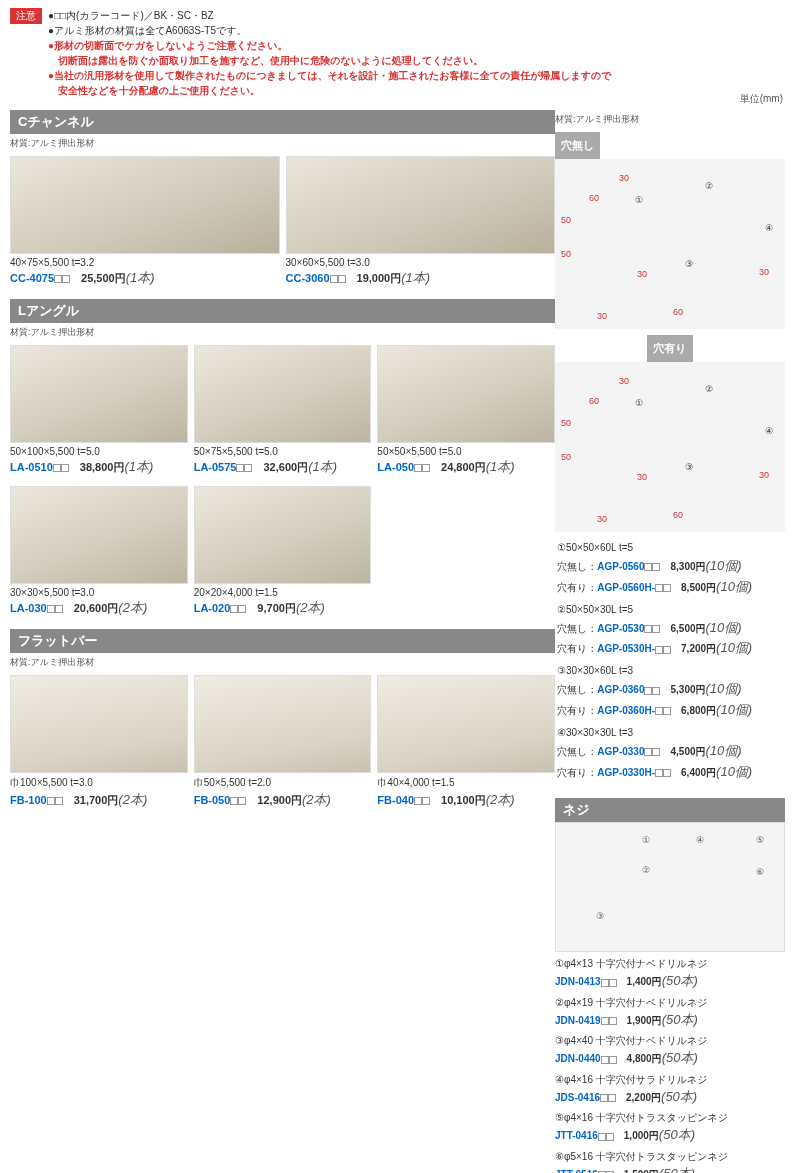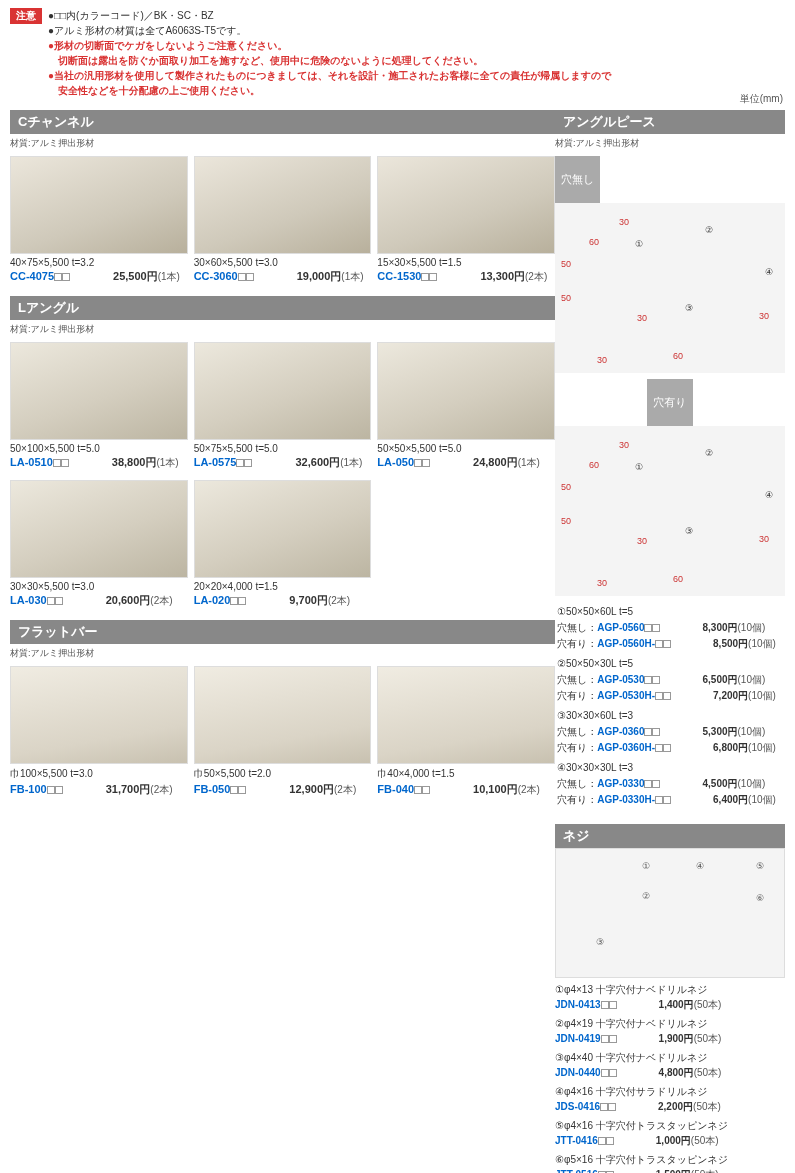--- a/index.html
+++ b/index.html
@@ -1,40 +1,40 @@
 <!DOCTYPE html>
 <html><head>
 <meta charset="utf-8">
 <style>
   * { box-sizing: border-box; margin: 0; padding: 0; }
   body { font-family: "Hiragino Kaku Gothic Pro", "Meiryo", sans-serif; font-size: 11px; background: #fff; width: 795px; color: #333; }
   .notice-box { display: flex; align-items: flex-start; padding: 8px 10px; gap: 6px; }
-  .notice-badge { background: #d93333; color: #fff; font-size: 10px; padding: 1px 6px; font-weight: bold; flex-shrink: 0; }
+  .notice-badge { background: #d93333; color: #fff; font-size: 10px; padding: 1px 6px; font-weight: normal; flex-shrink: 0; }
   .notice-text { font-size: 10px; line-height: 1.5; }
   .notice-text .red { color: #d93333; font-weight: bold; }
   .unit-label { text-align: right; font-size: 10px; color: #555; padding-right: 12px; margin-top: -14px; margin-bottom: 4px; }
   .content { display: flex; padding: 0 10px 10px; }
   .left-col { flex: 1; }
   .right-col { width: 230px; }
   .section { margin-bottom: 12px; }
   .section-header { background: #888; color: #fff; font-size: 13px; font-weight: bold; padding: 3px 8px; }
   .material { font-size: 9px; color: #555; margin: 3px 0 6px; }
   .products-row { display: flex; gap: 6px; margin-bottom: 10px;}
   .product-card { flex: 1; }
   .product-img { background: linear-gradient(135deg, #f2f0eb 0%, #e8e4da 50%, #d9d3c5 100%); width: 100%; height: 98px; border: 1px solid #ddd; position: relative; overflow:hidden;}
   .channel-shape { position:absolute; inset:0; background: linear-gradient(160deg, #ebe6db 0%, #cfc9ba 60%, #b8b09c 100%);}
   .angle-shape { position:absolute; inset:0; background: linear-gradient(160deg, #ece8dd 0%, #d4cebf 55%, #bcb5a2 100%);}
   .flat-shape { position:absolute; inset:0; background: linear-gradient(170deg, #f0ece2 0%, #dad4c6 70%, #c8c1b0 100%);}
   .spec-line { font-size: 10px; margin-top: 3px; color:#333;}
   .code-line { font-size: 11px; margin-top: 1px; }
   .code { color: #0066cc; font-weight: bold; }
   .square { display:inline-block; width:8px; height:8px; border:1px solid #999; vertical-align:middle; margin:0 0px;}
-  .price { font-weight: bold; margin-left: 32px; }
-  .qty { font-size: 10px; color: #555; }
-  .sub-header { background: #aaa; color: #fff; font-size: 11px; font-weight: normal; padding: 16px 6px; display:inline-block;}
+  .price { font-weight: bold; }
+  .qty { font-size: 13px; color: #555; font-style: italic; }
+  .sub-header { background: #aaa; color: #fff; font-size: 11px; font-weight: bold; padding: 6px 6px; display:inline-block;}
   .diagram-box { background: #f4f4f4; padding: 8px; min-height: 170px; position: relative; font-size:9px; color:#c33;}
   .spec-list { padding: 4px 2px; font-size: 10px; line-height: 1.6; }
   .spec-list .item-title { font-size: 10px; margin-top:4px;}
   .spec-list .row { white-space: nowrap; }
   .screw-box { background: #f4f4f4; height: 130px; border:1px solid #ddd; position:relative; font-size:9px; color:#555;}
   .screw-list { font-size: 10px; line-height: 1.5; margin-top:4px;}
   .screw-list .item { margin-bottom: 4px; }
   .screw-list .desc { font-size:10px;}
   .dim-arrow { position:absolute; color:#c33; font-size:9px;}
 </style>
@@ -69,27 +69,20 @@
           <div class="spec-line">40×75×5,500 t=3.2</div>
           <div class="code-line"><span class="code">CC-4075</span><span class="square"></span><span class="square"></span>　<span class="price">25,500円</span><span class="qty">(1本)</span></div>
         </div>
         <div class="product-card">
           <div class="product-img">
               <div class="channel-shape"></div>
             </div>
           <div class="spec-line">30×60×5,500 t=3.0</div>
           <div class="code-line"><span class="code">CC-3060</span><span class="square"></span><span class="square"></span>　<span class="price">19,000円</span><span class="qty">(1本)</span></div>
         </div>
-        <div class="product-card">
-          <div class="product-img">
-              <div class="channel-shape"></div>
-            </div>
-          <div class="spec-line">15×30×5,500 t=1.5</div>
-          <div class="code-line"><span class="code">CC-1530</span><span class="square"></span><span class="square"></span>　<span class="price">13,300円</span><span class="qty">(2本)</span></div>
-        </div>
       </div>
     </div>
 
     <div class="section">
       <div class="section-header">Lアングル</div>
       <div class="material">材質:アルミ押出形材</div>
       <div class="products-row">
         <div class="product-card">
           <div class="product-img">
               <div class="angle-shape"></div>
@@ -157,21 +150,20 @@
           <div class="code-line"><span class="code">FB-040</span><span class="square"></span><span class="square"></span>　<span class="price">10,100円</span><span class="qty">(2本)</span></div>
         </div>
       </div>
     </div>
 
   </div>
 
   <div class="right-col">
 
     <div class="section">
-      <div class="section-header">アングルピース</div>
       <div class="material">材質:アルミ押出形材</div>
 
       <div>
         <span class="sub-header">穴無し</span>
         <div class="diagram-box">
           <span class="dim-arrow" style="top:14px;left:64px">30</span>
           <span class="dim-arrow" style="top:34px;left:34px">60</span>
           <span class="dim-arrow" style="top:56px;left:6px">50</span>
           <span class="dim-arrow" style="top:90px;left:6px">50</span>
           <span class="dim-arrow" style="top:110px;left:82px">30</span>

